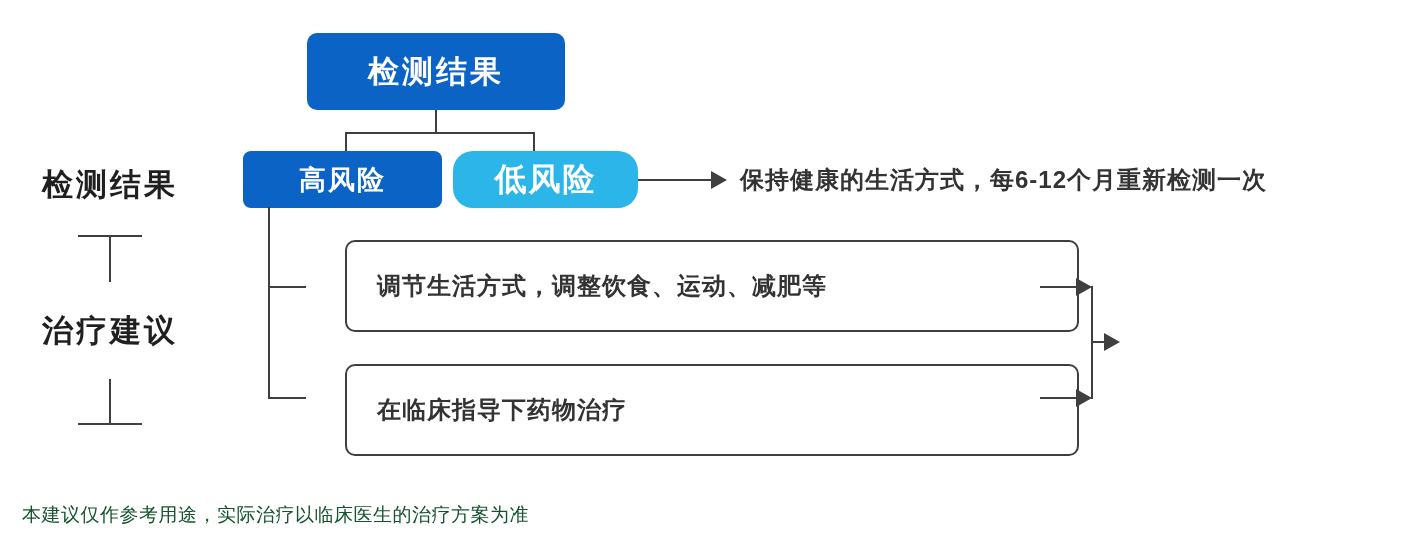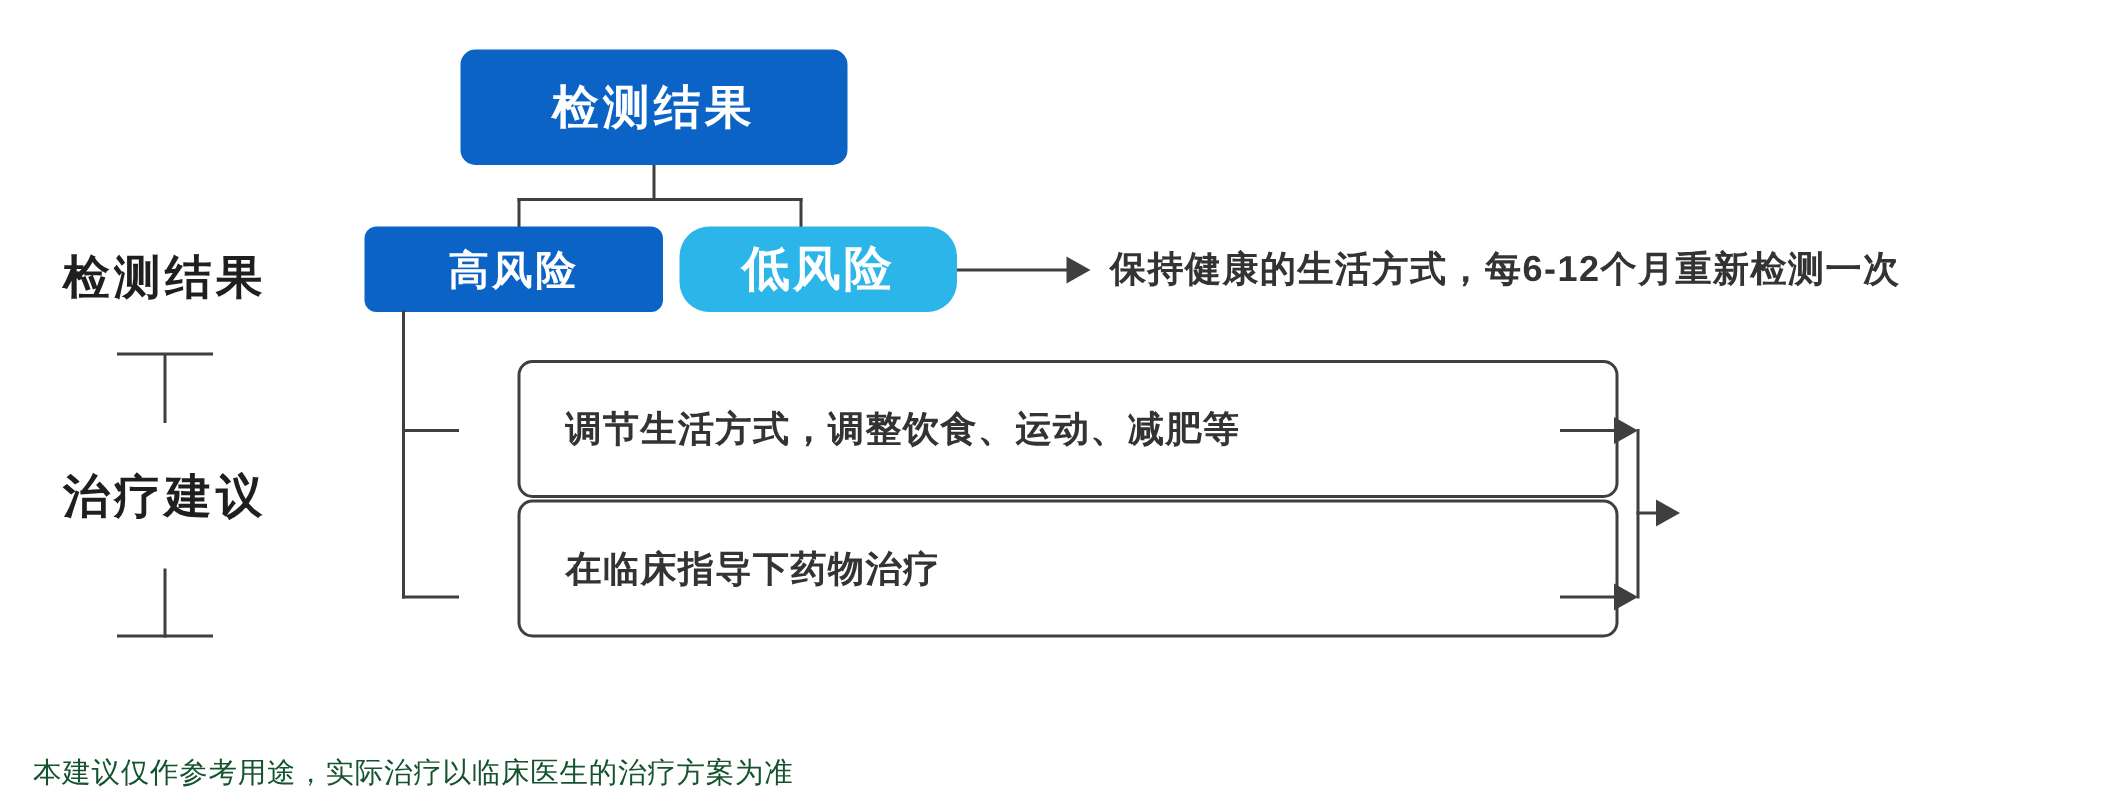--- a/index.html
+++ b/index.html
@@ -30,21 +30,21 @@
         border-radius:8px;font-size:27px;letter-spacing:2px;}
   .node-low{left:453px;top:151px;width:185px;height:57px;background:var(--lblue);
         border-radius:20px;font-size:32px;letter-spacing:2px;}
 
   
   .tbox{position:absolute;left:306px;width:734px;height:92px;background:#ffffff;
         border:2px solid var(--line);border-radius:10px;display:flex;align-items:center;
         padding-left:30px;font-size:24px;font-weight:bold;color:var(--ink);
         letter-spacing:1px;margin-left:39px;}
   .tbox-1{top:240px;}
-  .tbox-2{top:333px;}
+  .tbox-2{top:364px;}
 
   
   .ann{position:absolute;font-size:24px;font-weight:bold;color:var(--ink);
        line-height:30px;white-space:nowrap;letter-spacing:1px;}
 
   
   .slabel{position:absolute;left:15px;width:190px;text-align:center;font-size:31px;
        font-weight:bold;color:#1f1f1f;letter-spacing:3px;line-height:38px;}
 
   .footer{position:absolute;left:22px;top:502px;font-size:19px;color:#14532d;

